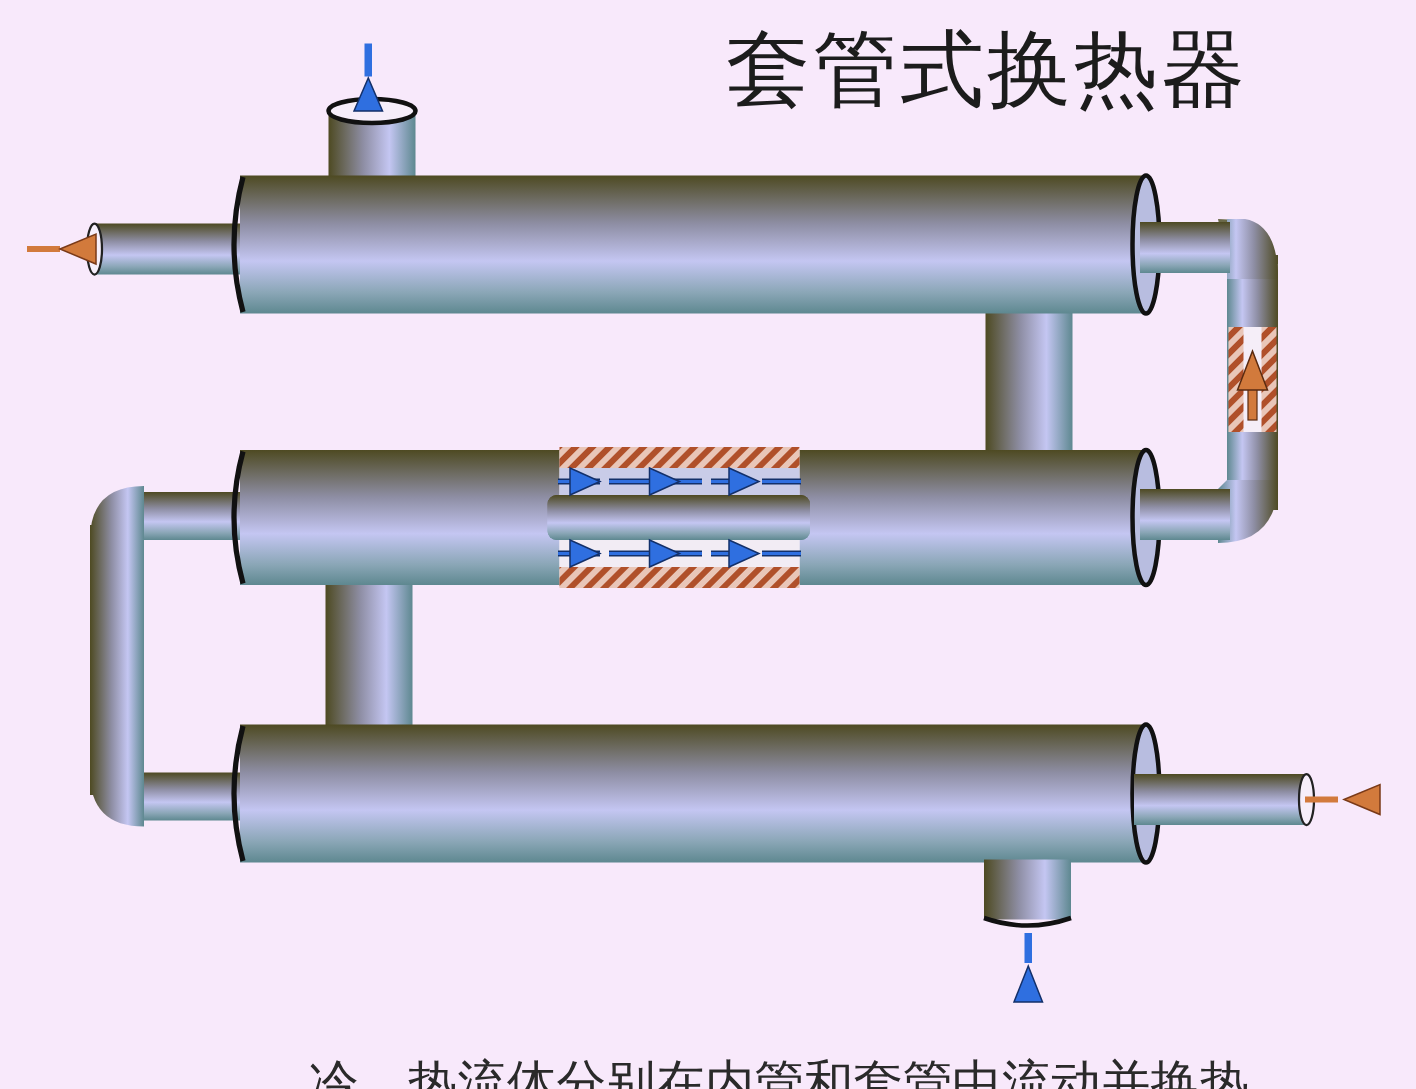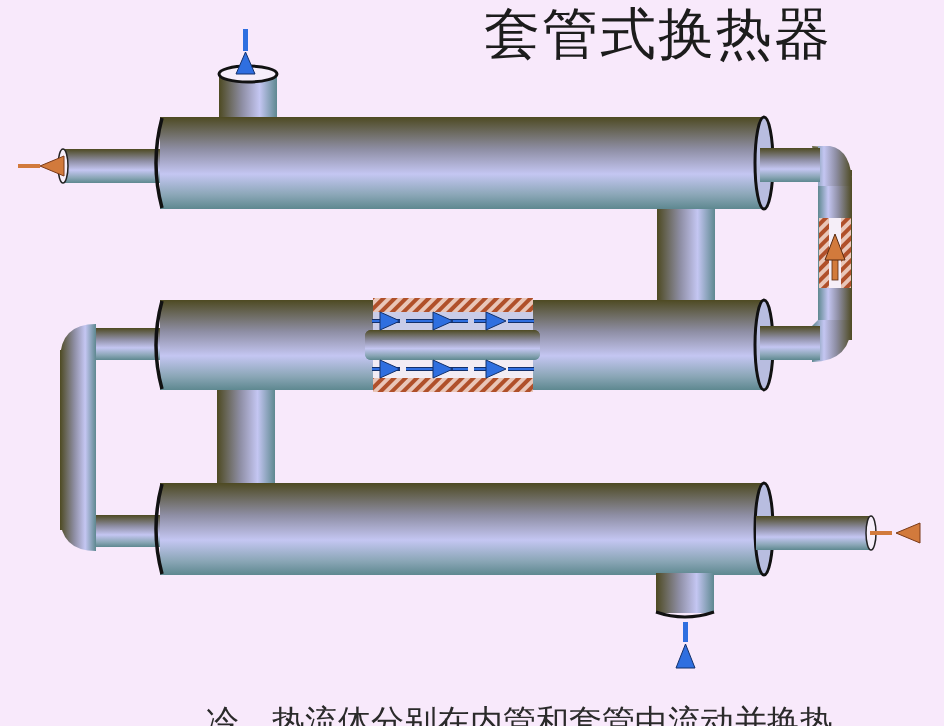--- a/index.html
+++ b/index.html
@@ -3,21 +3,21 @@
 <meta charset="utf-8">
 <style>
   html, body { margin: 0; padding: 0; }
   body {
     width: 944px; height: 726px; overflow: hidden;
     background: #f8e9fb;
     position: relative;
     font-family: "DejaVu Serif", "Liberation Serif", serif;
   }
   .title {
-    position: absolute; left: 484px; top: 2px;
+    position: absolute; left: 484px; top: 15px;
     font-size: 56px; line-height: 64px; color: #1c1c1c;
     letter-spacing: 2px; white-space: nowrap;
     font-family: "DejaVu Serif", "Liberation Serif", serif;
   }
   .caption {
     position: absolute; left: 206px; top: 704px;
     font-size: 33px; line-height: 36px; color: #2a2a2a;
     white-space: nowrap;
     font-family: "DejaVu Sans", "Liberation Sans", sans-serif;
   }

